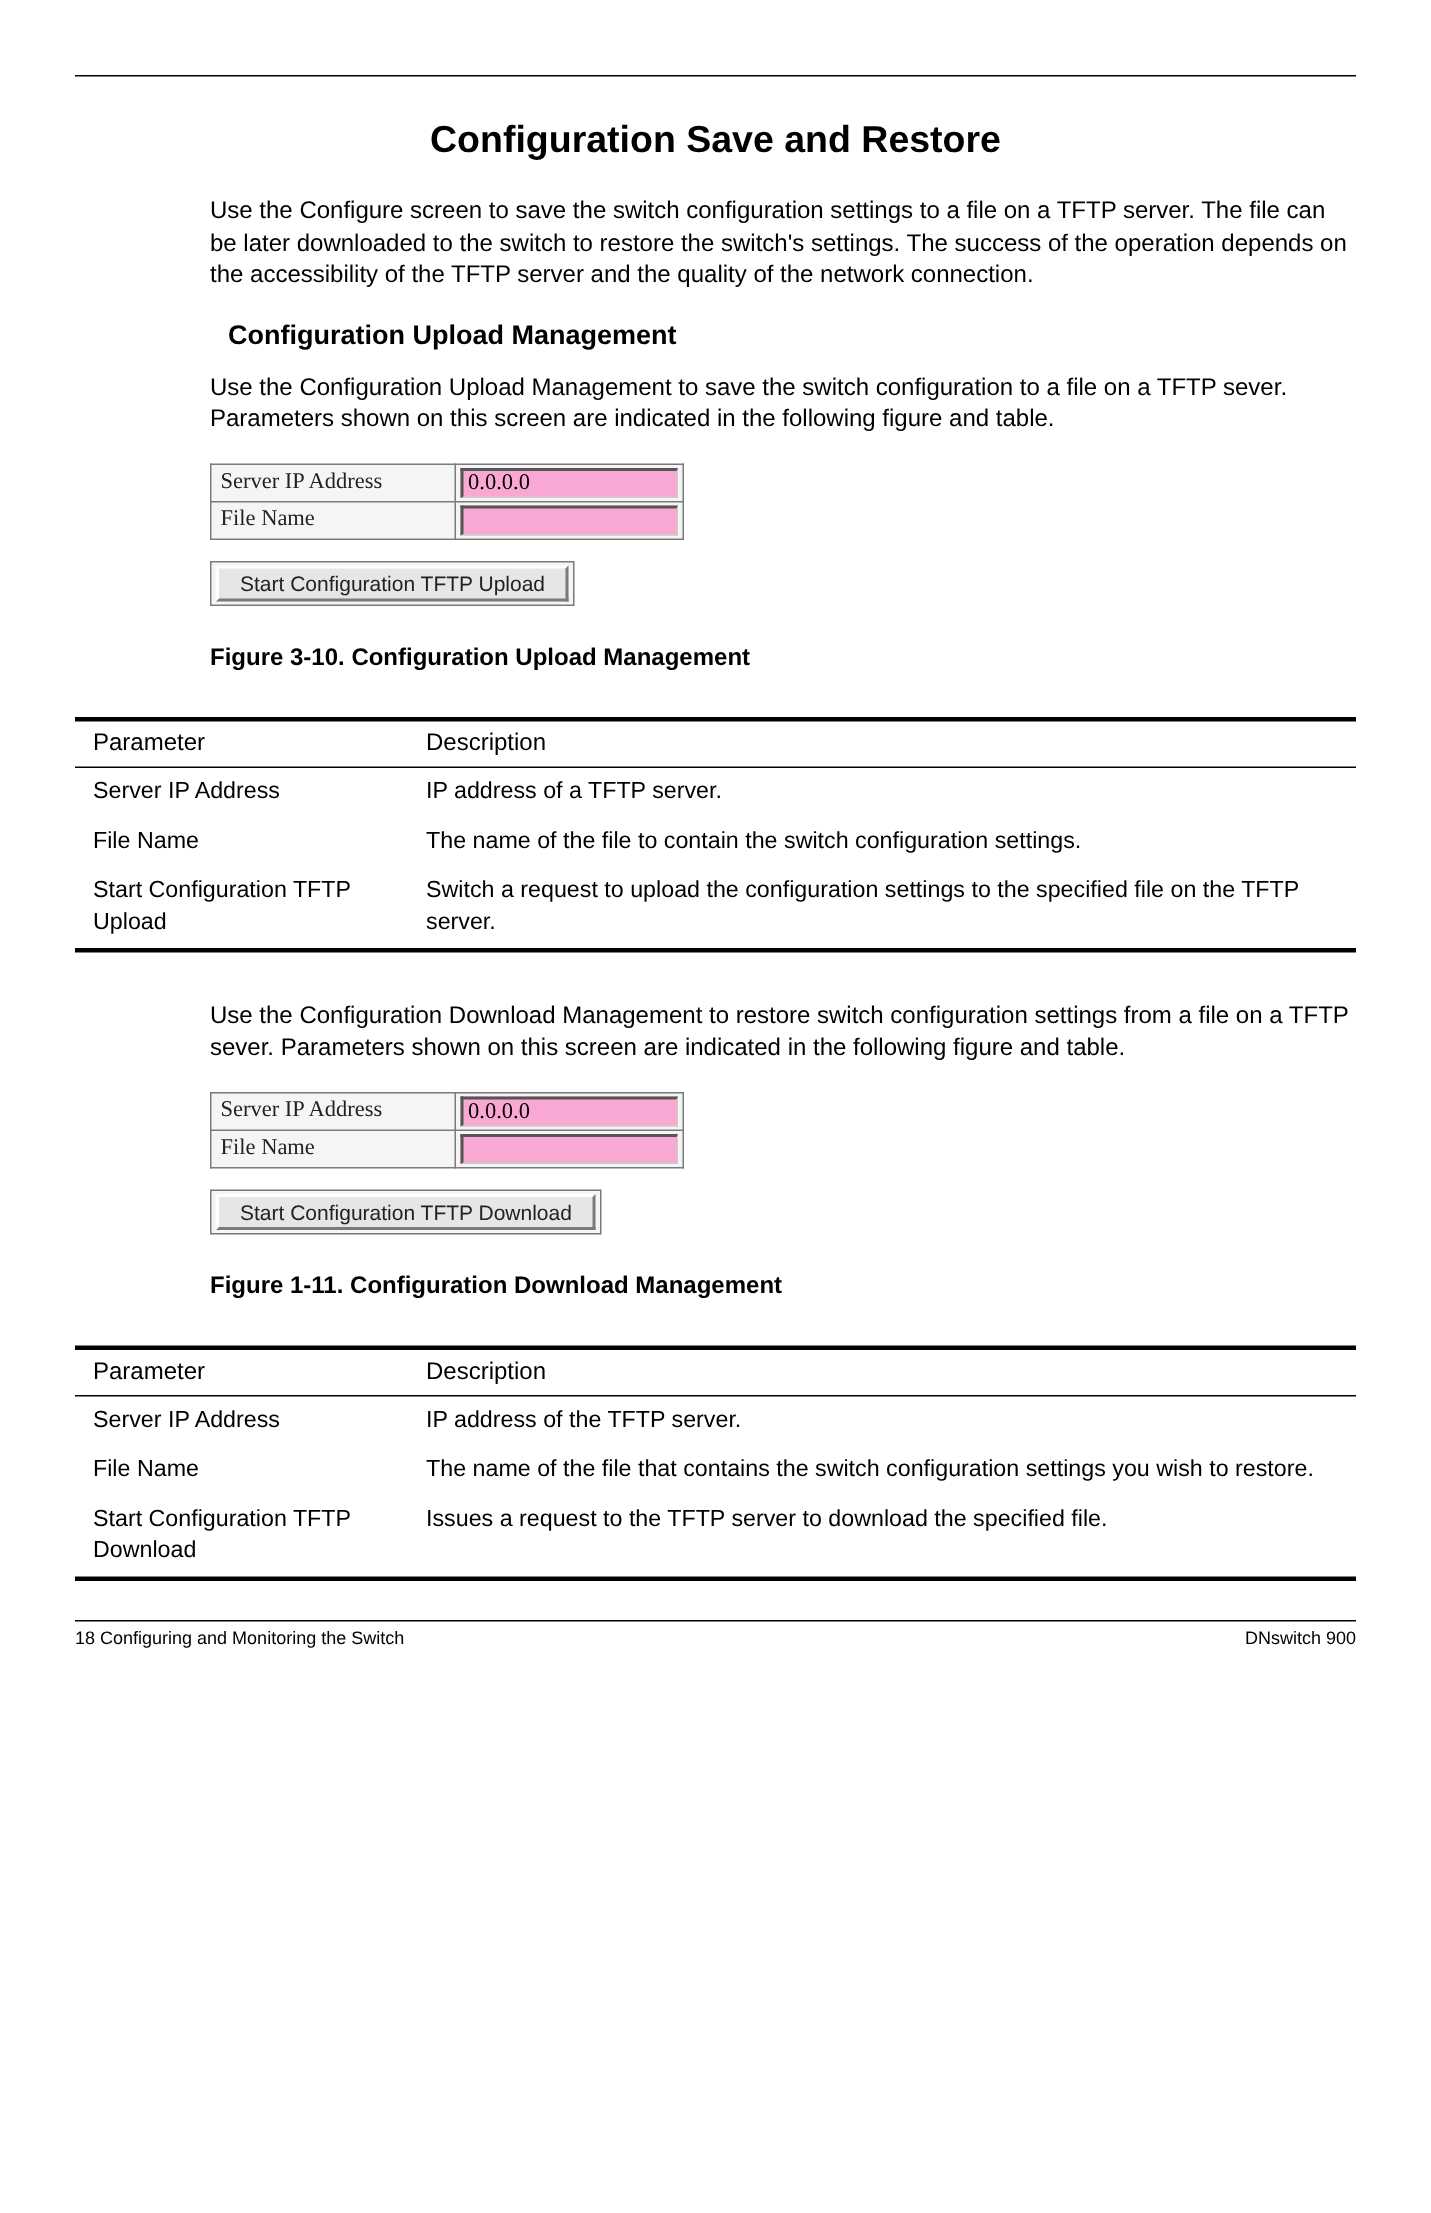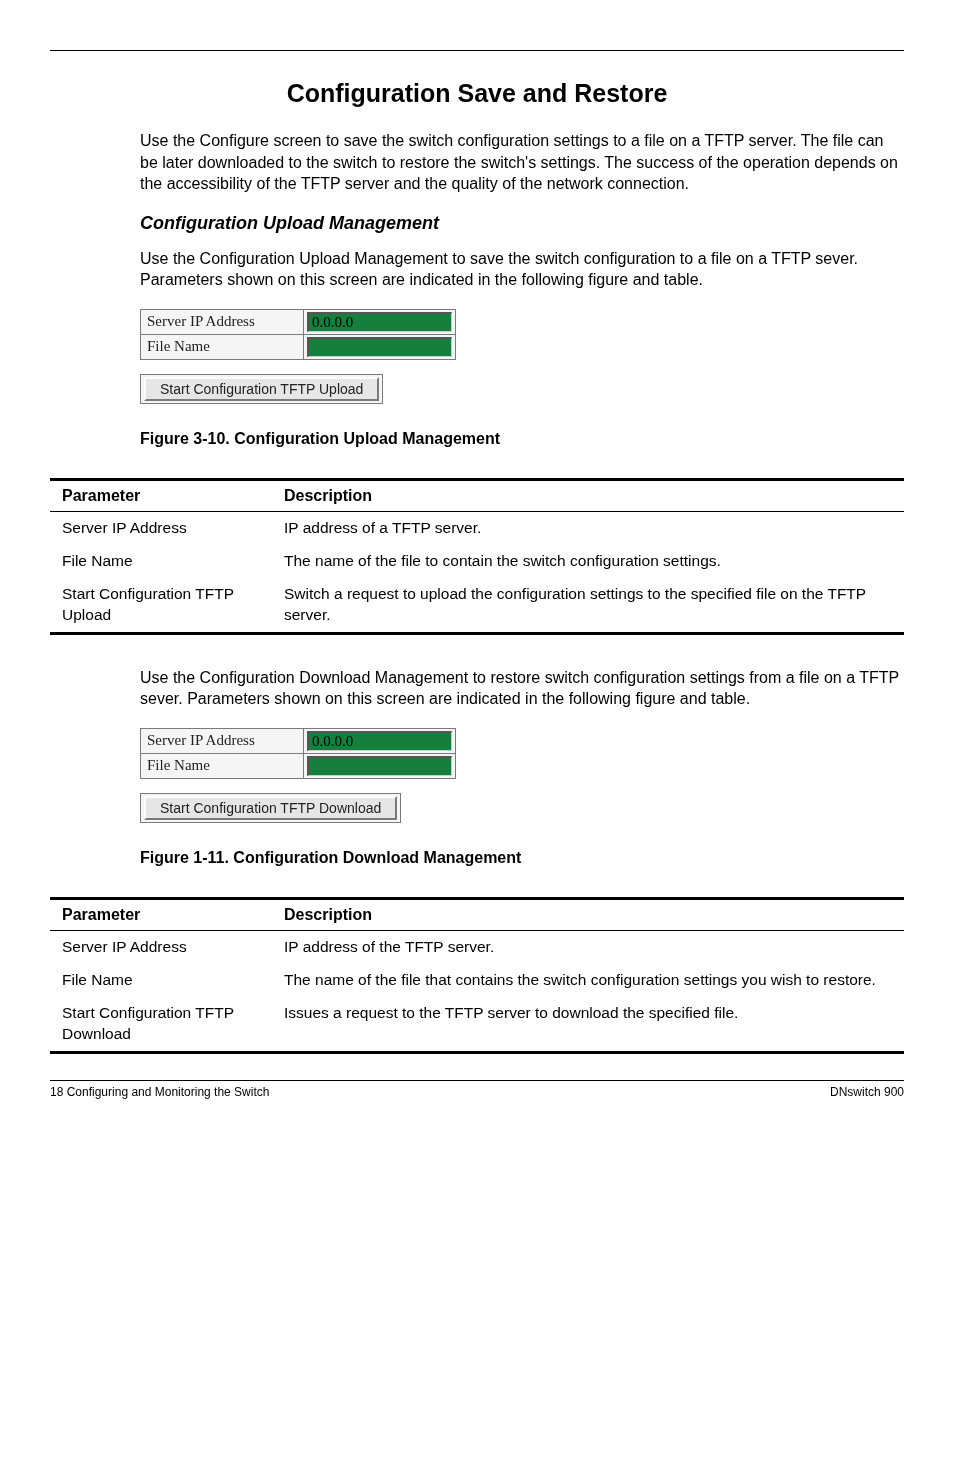--- a/index.html
+++ b/index.html
@@ -24,22 +24,21 @@
   .body-indent {
     margin-left: 90px;
   }
   p {
     margin: 0 0 18px 0;
     line-height: 1.35;
   }
   h2.sub-title {
     font-size: 18px;
     font-weight: bold;
-    margin: 10px 0 14px 0;
-    font-style: italic;
+    margin: 10px 0 14px 12px;
   }
   
   .ui-table {
     border-collapse: collapse;
     margin-bottom: 14px;
   }
   .ui-table td {
     border: 1px solid #7a7a7a;
     background: #f5f5f5;
     padding: 2px 6px;
@@ -52,21 +51,21 @@
   .ui-table td.input-cell { width: 145px; padding: 2px 3px; }
   .ui-input {
     width: 100%;
     box-sizing: border-box;
     font-family: "Times New Roman", Times, serif;
     font-size: 15px;
     border-top: 2px solid #555;
     border-left: 2px solid #555;
     border-right: 1px solid #ccc;
     border-bottom: 1px solid #ccc;
-    background: #15803d;
+    background: #f9a8d4;
     padding: 1px 3px;
     height: 20px;
   }
   .ui-button-wrap {
     border: 1px solid #7a7a7a;
     background: #f5f5f5;
     display: inline-block;
     padding: 2px 3px;
     margin-bottom: 22px;
   }
@@ -91,21 +90,21 @@
   
   .param-table {
     width: 100%;
     border-collapse: collapse;
     margin-bottom: 32px;
     margin-left: 0;
   }
   .param-table-wrap { margin-left: -90px; } 
   .param-table thead th {
     text-align: left;
-    font-weight: bold;
+    font-weight: normal;
     font-size: 16px;
     border-top: 3px solid #000;
     border-bottom: 1px solid #000;
     padding: 6px 6px;
   }
   .param-table tbody td {
     font-size: 15.5px;
     padding: 6px 6px 6px 6px;
     vertical-align: top;
     line-height: 1.35;

